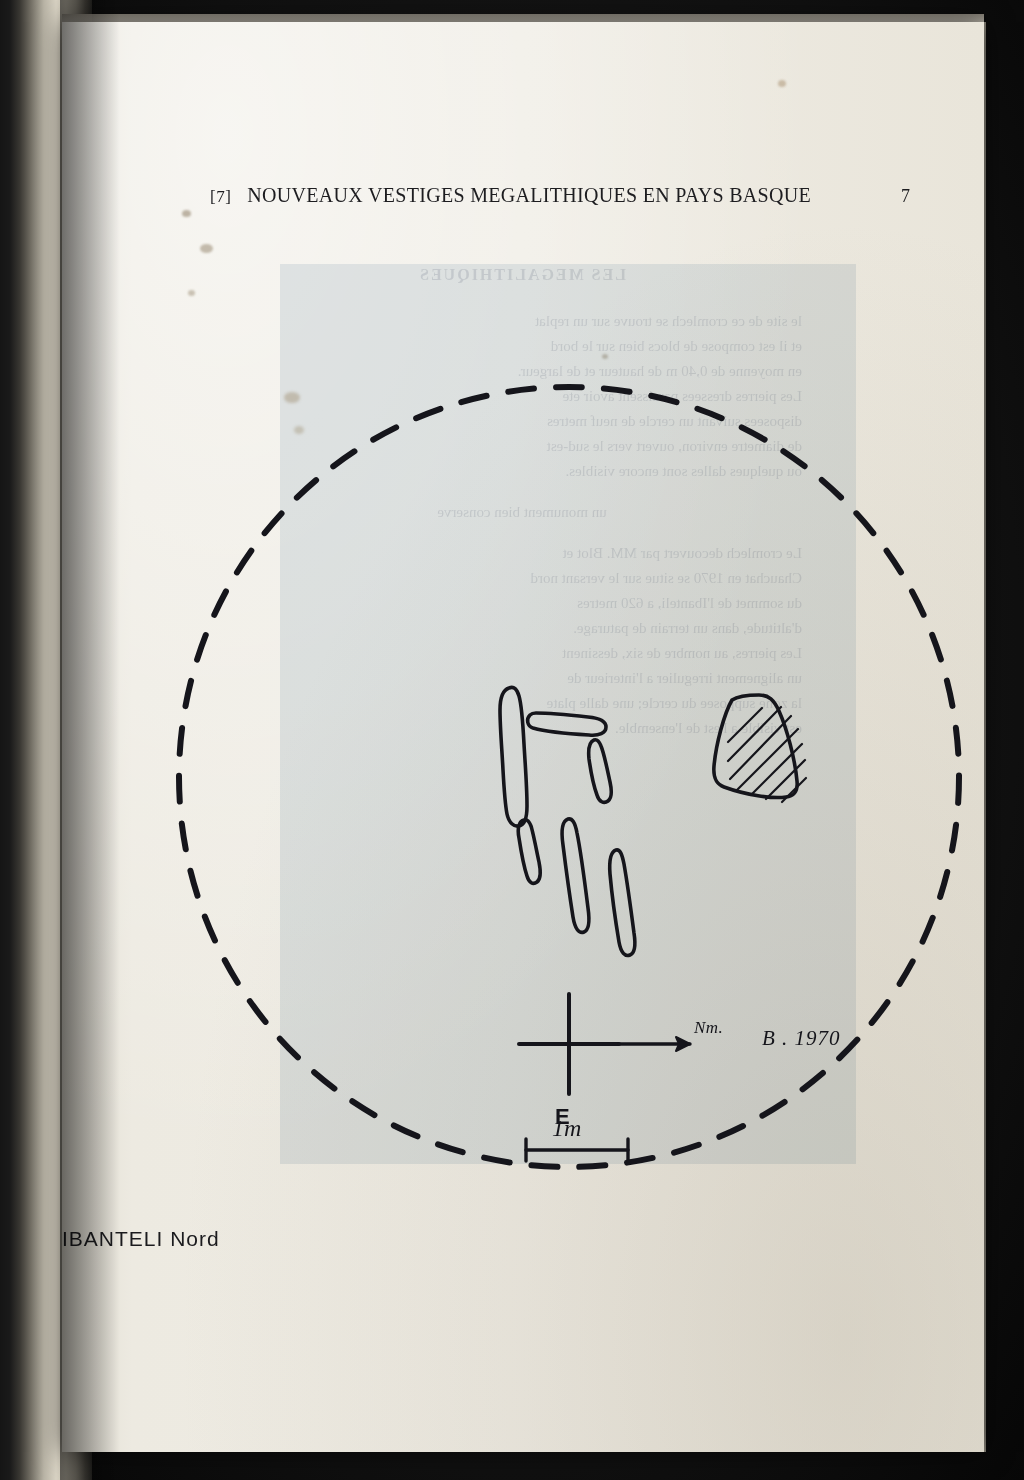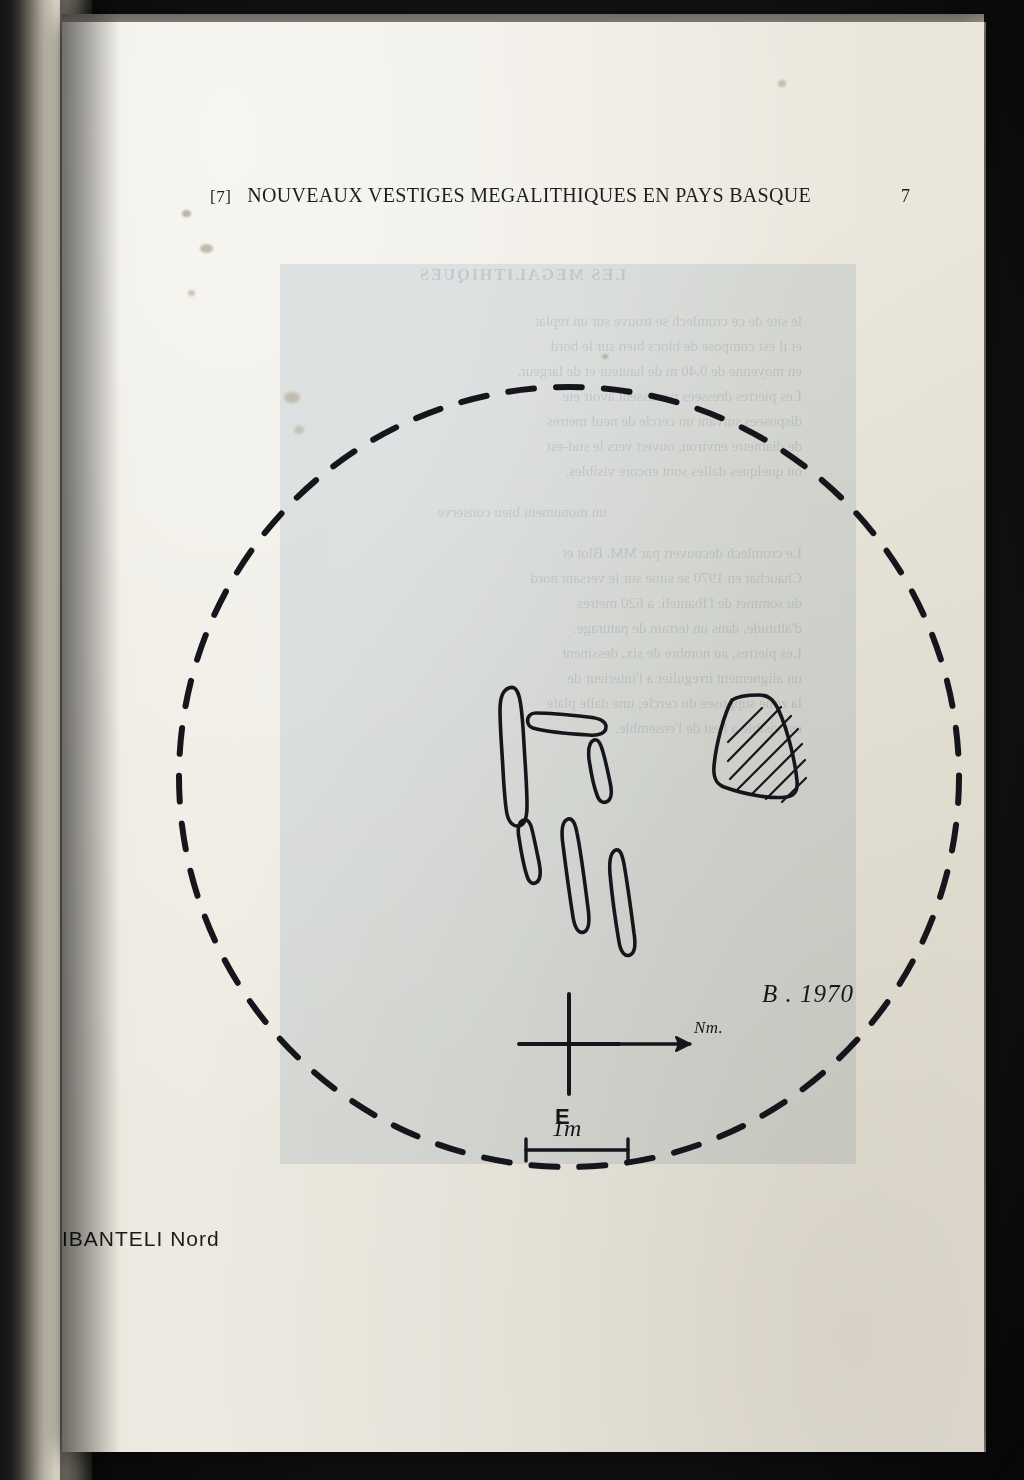--- a/index.html
+++ b/index.html
@@ -268,21 +268,21 @@
 
         <g stroke="#15151b" stroke-width="3.4" stroke-linecap="round">
           <line x1="364" y1="768" x2="466" y2="768"></line>
           <line x1="364" y1="757" x2="364" y2="779"></line>
           <line x1="466" y1="757" x2="466" y2="779"></line>
         </g>
       </svg>
 
       <div style="position:absolute; left:532px; top:636px; font-family:'Liberation Serif', serif; font-size:17px; font-style:italic; color:#15151b; letter-spacing:0.5px;">Nm.</div>
 
-      <div style="position:absolute; left:600px; top:598px; font-family:'Liberation Serif', serif; font-size:25px; font-style:italic; color:#15151b; letter-spacing:1px;">B . 1970</div>
+      <div style="position:absolute; left:600px; top:644px; font-family:'Liberation Serif', serif; font-size:21px; font-style:italic; color:#15151b; letter-spacing:1px;">B . 1970</div>
 
       <div style="position:absolute; left:393px; top:722px; font-family:'Liberation Sans', sans-serif; font-size:22px; font-weight:bold; color:#15151b;">E</div>
 
       <div style="position:absolute; left:392px; top:728px; font-family:'Liberation Serif', serif; font-size:24px; font-style:italic; color:#15151b; transform:translate(0,0); opacity:0;"></div>
 
       <div style="position:absolute; left:390px; top:733px; font-family:'Liberation Serif', serif; font-size:24px; font-style:italic; color:#15151b;">1m</div>
     </div>
 
     <div class="caption">IBANTELI  Nord</div>
 

